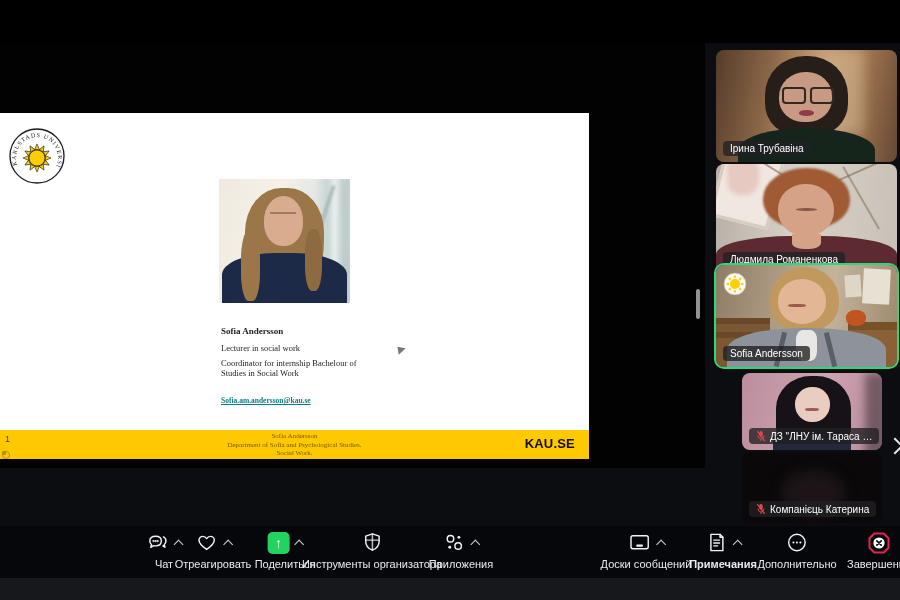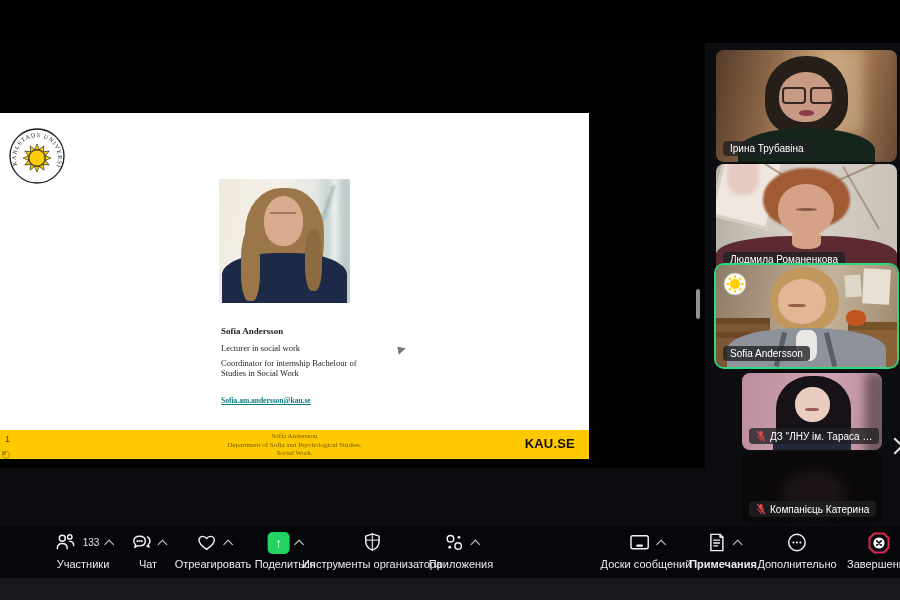--- a/index.html
+++ b/index.html
@@ -247,35 +247,22 @@
         <path d="M2.5 6.5c0 2.5 1.6 4 3.5 4s3.5-1.5 3.5-4" stroke="#e04848" fill="none" stroke-width="1.2"></path>
         <line x1="6" y1="10.5" x2="6" y2="13" stroke="#e04848" stroke-width="1.2"></line>
         <line x1="1.5" y1="1" x2="10.5" y2="13" stroke="#e04848" stroke-width="1.5"></line>
       </svg>
       <span>Компанієць Катерина</span>
     </div>
   </div>
 
   <div class="abs nextchev"></div>
 
-  <div class="titem" style="left:83px;">
-    <div class="trow">
-      <svg class="ticon" width="23" height="23" viewBox="0 0 24 24">
-        <circle cx="9" cy="7.6" r="3.1"></circle>
-        <path d="M3.8 18.6c0-3.5 2.3-5.5 5.2-5.5s5.2 2 5.2 5.5"></path>
-        <circle cx="16.8" cy="6.2" r="2.3"></circle>
-        <path d="M16.8 10.8c2.4 0 4.1 1.8 4.1 4.4"></path>
-      </svg>
-      <span class="tbadge">133</span>
-      <span class="caret"></span>
-    </div>
-    <div class="tlabel">Участники</div>
-  </div>
-
-  <div class="titem" style="left:148px;">
+
+  <div class="titem" style="left:164px;">
     <div class="trow">
       <svg class="ticon" width="23" height="23" viewBox="0 0 24 24">
         <path d="M4 10.5c0-3 2.4-5 6-5s6 2 6 5-2.4 5-6 5c-.7 0-1.4-.1-2-.2L5 17l.8-2.6C4.7 13.5 4 12.1 4 10.5z"></path>
         <path d="M18.2 6.2c1.6.8 2.6 2.3 2.6 4.2 0 1.6-.7 3-1.8 3.9l.8 2.6-2.2-1.3"></path>
         <circle cx="7.8" cy="10.5" r="0.4" fill="#f2f3f5"></circle>
         <circle cx="10" cy="10.5" r="0.4" fill="#f2f3f5"></circle>
         <circle cx="12.2" cy="10.5" r="0.4" fill="#f2f3f5"></circle>
       </svg>
       <span class="caret"></span>
     </div>

